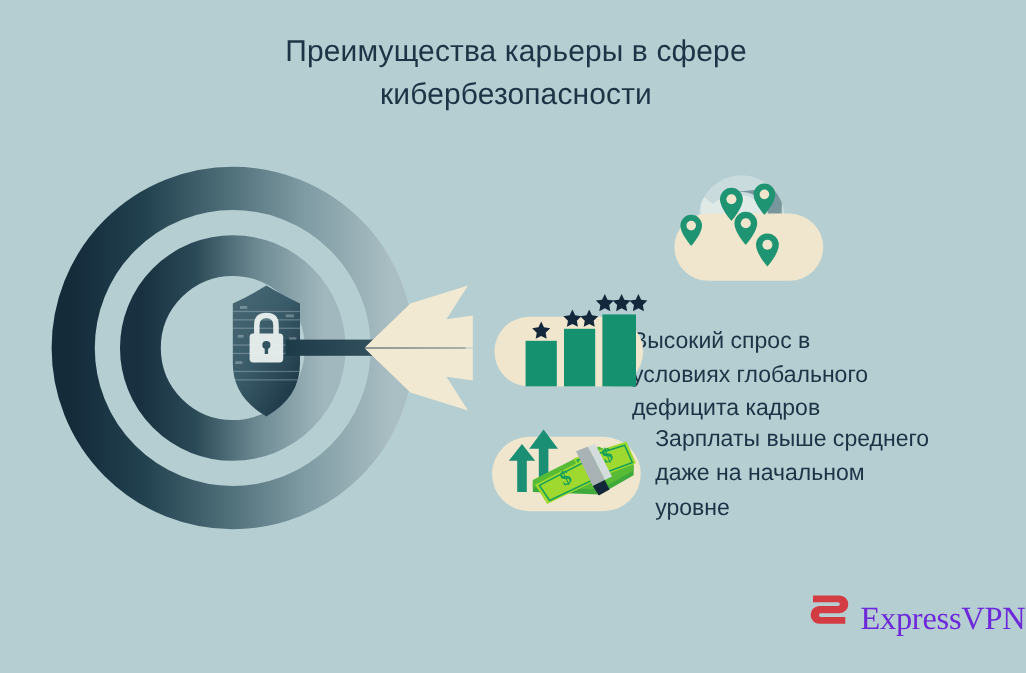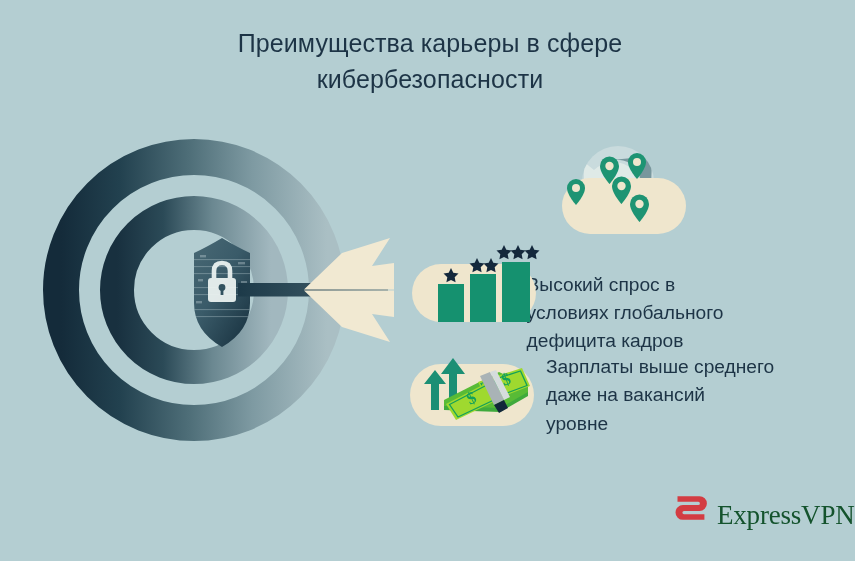--- a/index.html
+++ b/index.html
@@ -84,21 +84,21 @@
     left: 672px;
     top: 486px;
     display: flex;
     align-items: center;
     gap: 7px;
   }
   #logo-mark { display: block; }
   #logo-text {
     font-family: "Liberation Serif", serif;
     font-size: 27px;
-    color: #14532d;
+    color: #6d28d9;
     letter-spacing: -0.2px;
     line-height: 1;
     font-weight: 400;
     margin-top: 16px;
   }
 </style>
 </head>
 <body>
 
 <div id="infographic">
@@ -289,21 +289,21 @@
             <text x="100" y="48" transform="rotate(-20 100 48)">$</text>
           </g>
 
           <path d="M76 38 L86 34 L100 62 L90 67 Z" fill="#a9b3b6"></path>
           <path d="M86 34 L92 32 L106 59 L100 62 Z" fill="#d5dcdd"></path>
           <path d="M90 67 L100 62 L104 70 L95 75 Z" fill="#12283a"></path>
         </g>
       </svg>
     </div>
     <div class="benefit-text">Зарплаты выше среднего
-даже на вакансий
+даже на начальном
 уровне</div>
   </div>
 
   <div id="logo">
     <svg id="logo-mark" width="38" height="32" viewBox="0 0 38 32" xmlns="http://www.w3.org/2000/svg">
       <path d="M5.5 4.2 h22 a7.4 7.4 0 0 1 0 14.8 h-15.5 a1.6 1.6 0 0 0 0 3.2 h20.4 v5.6 h-21.5 a7.4 7.4 0 0 1 0 -14.8 h15.4 a1.6 1.6 0 0 0 0 -3.2 h-20.8 Z" fill="#d33c42"></path>
     </svg>
     <span id="logo-text">ExpressVPN</span>
   </div>
 

